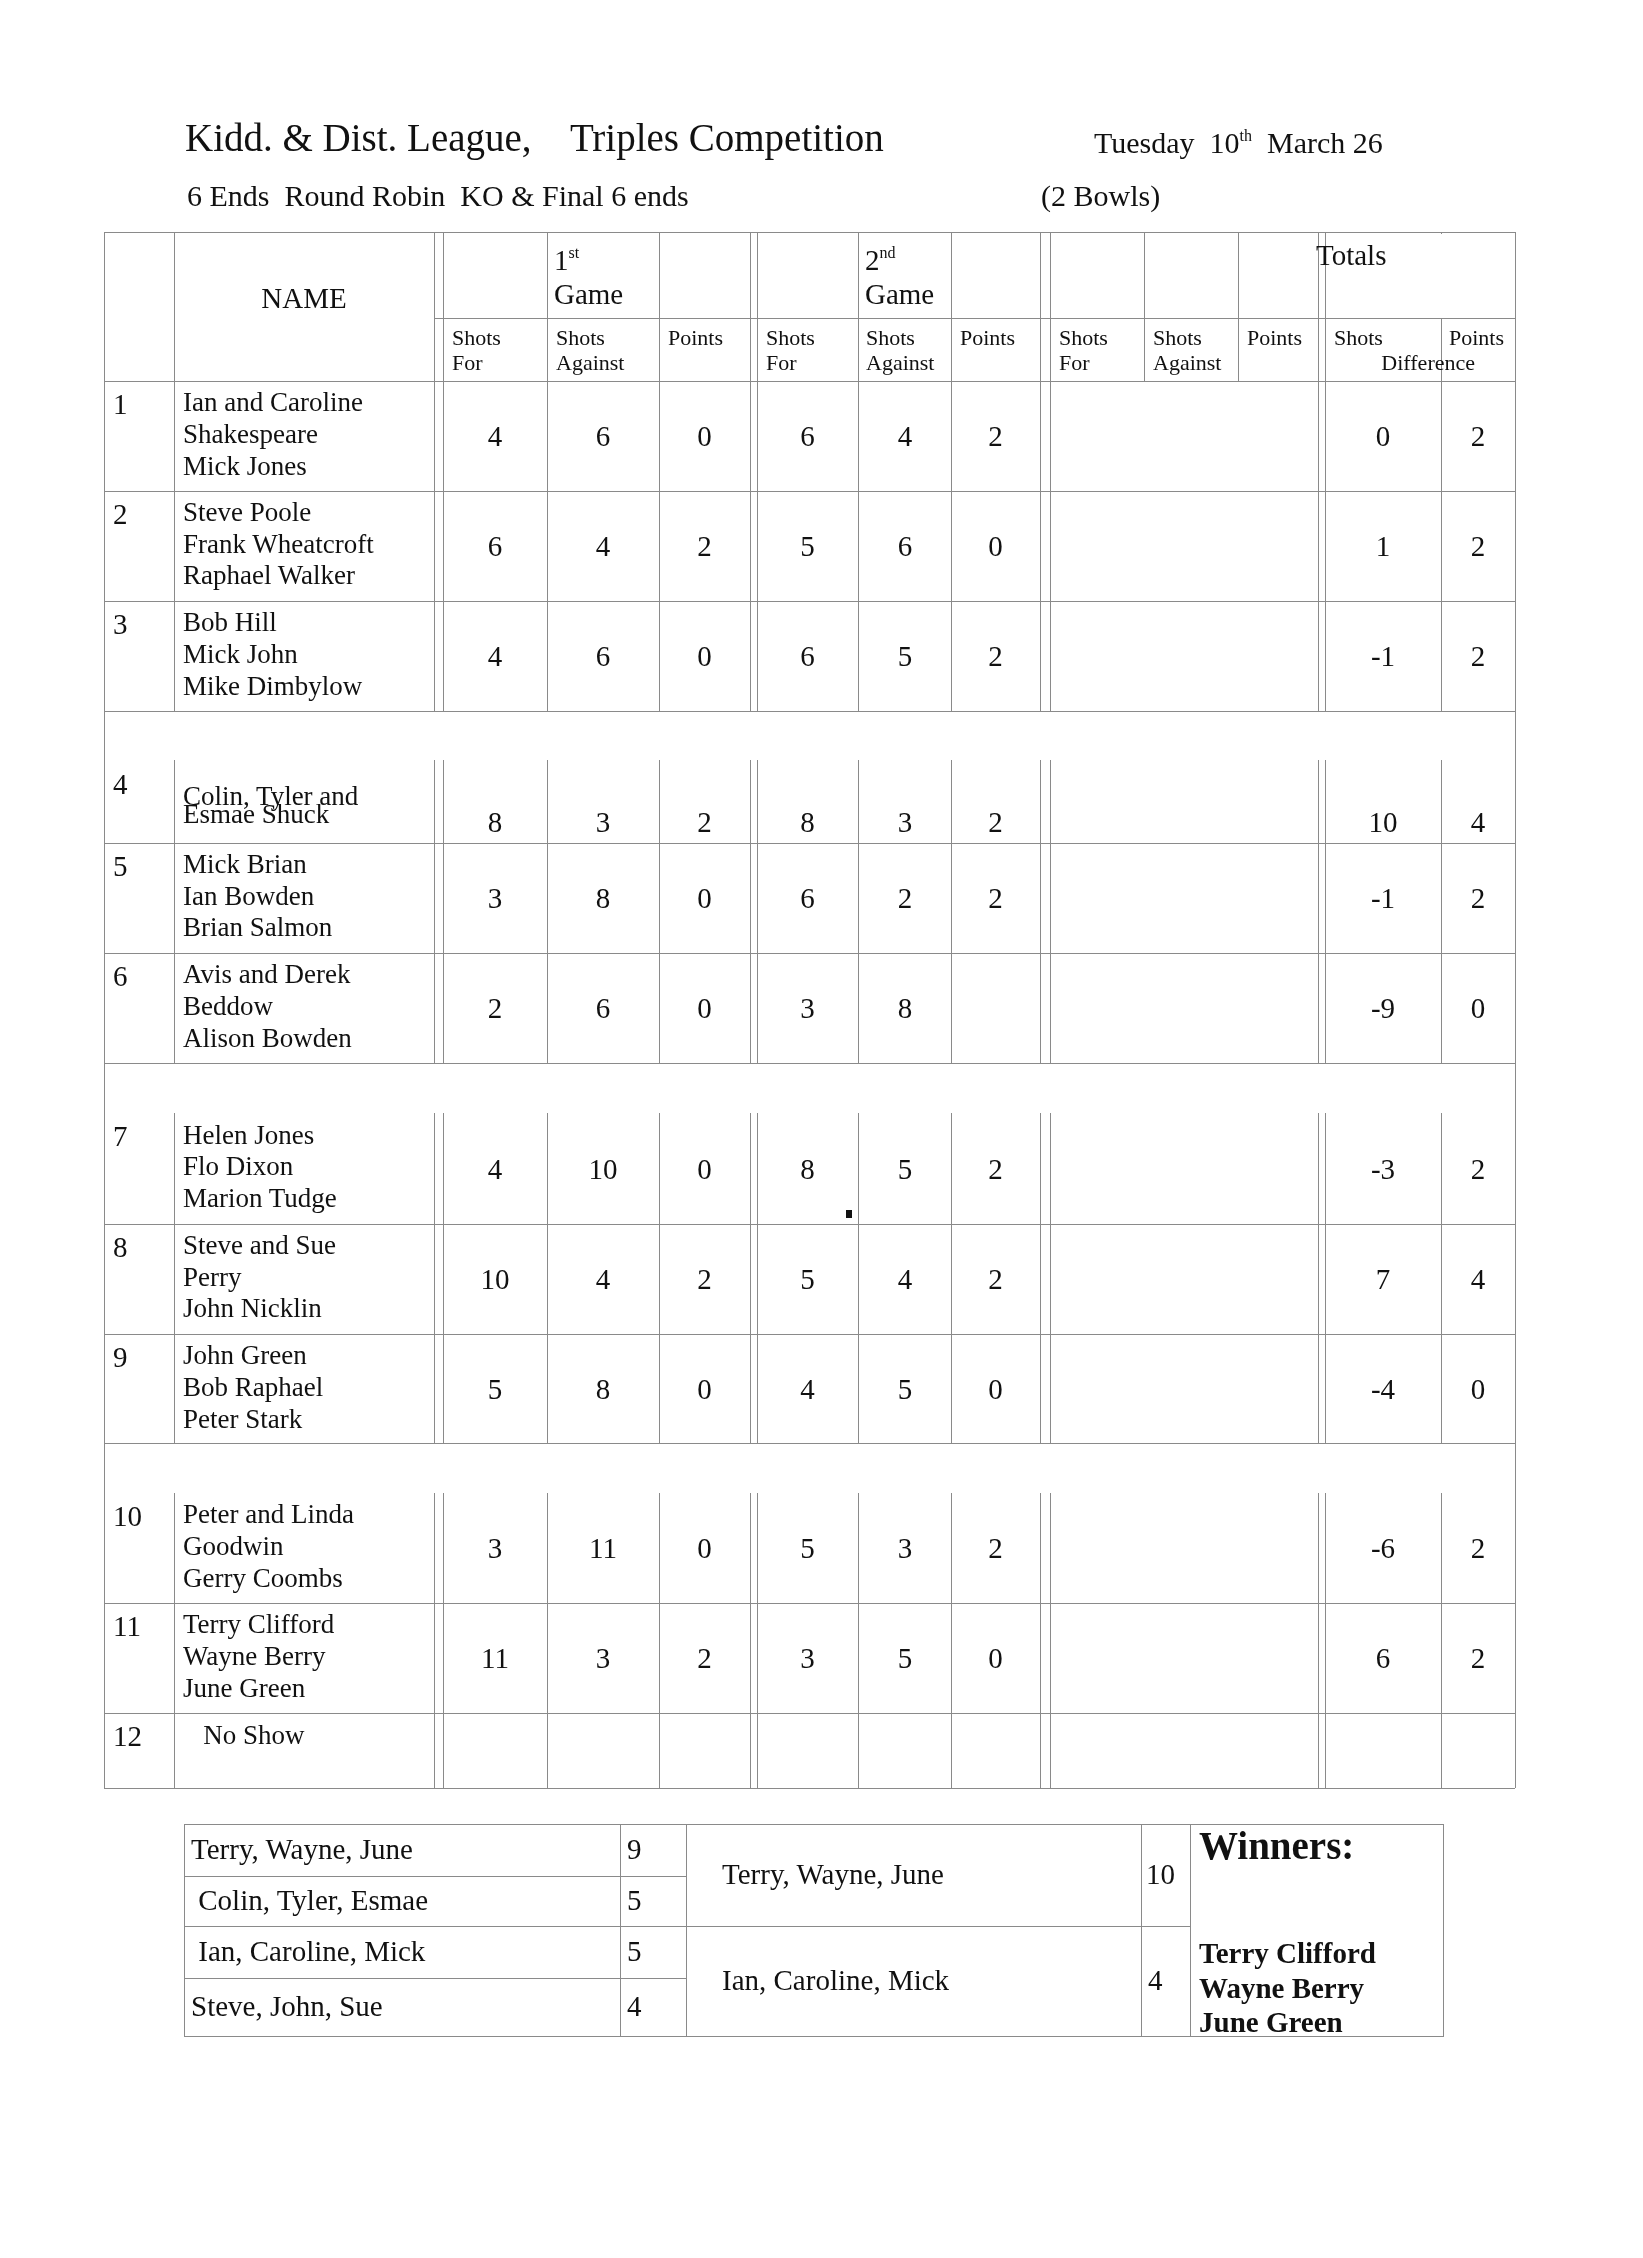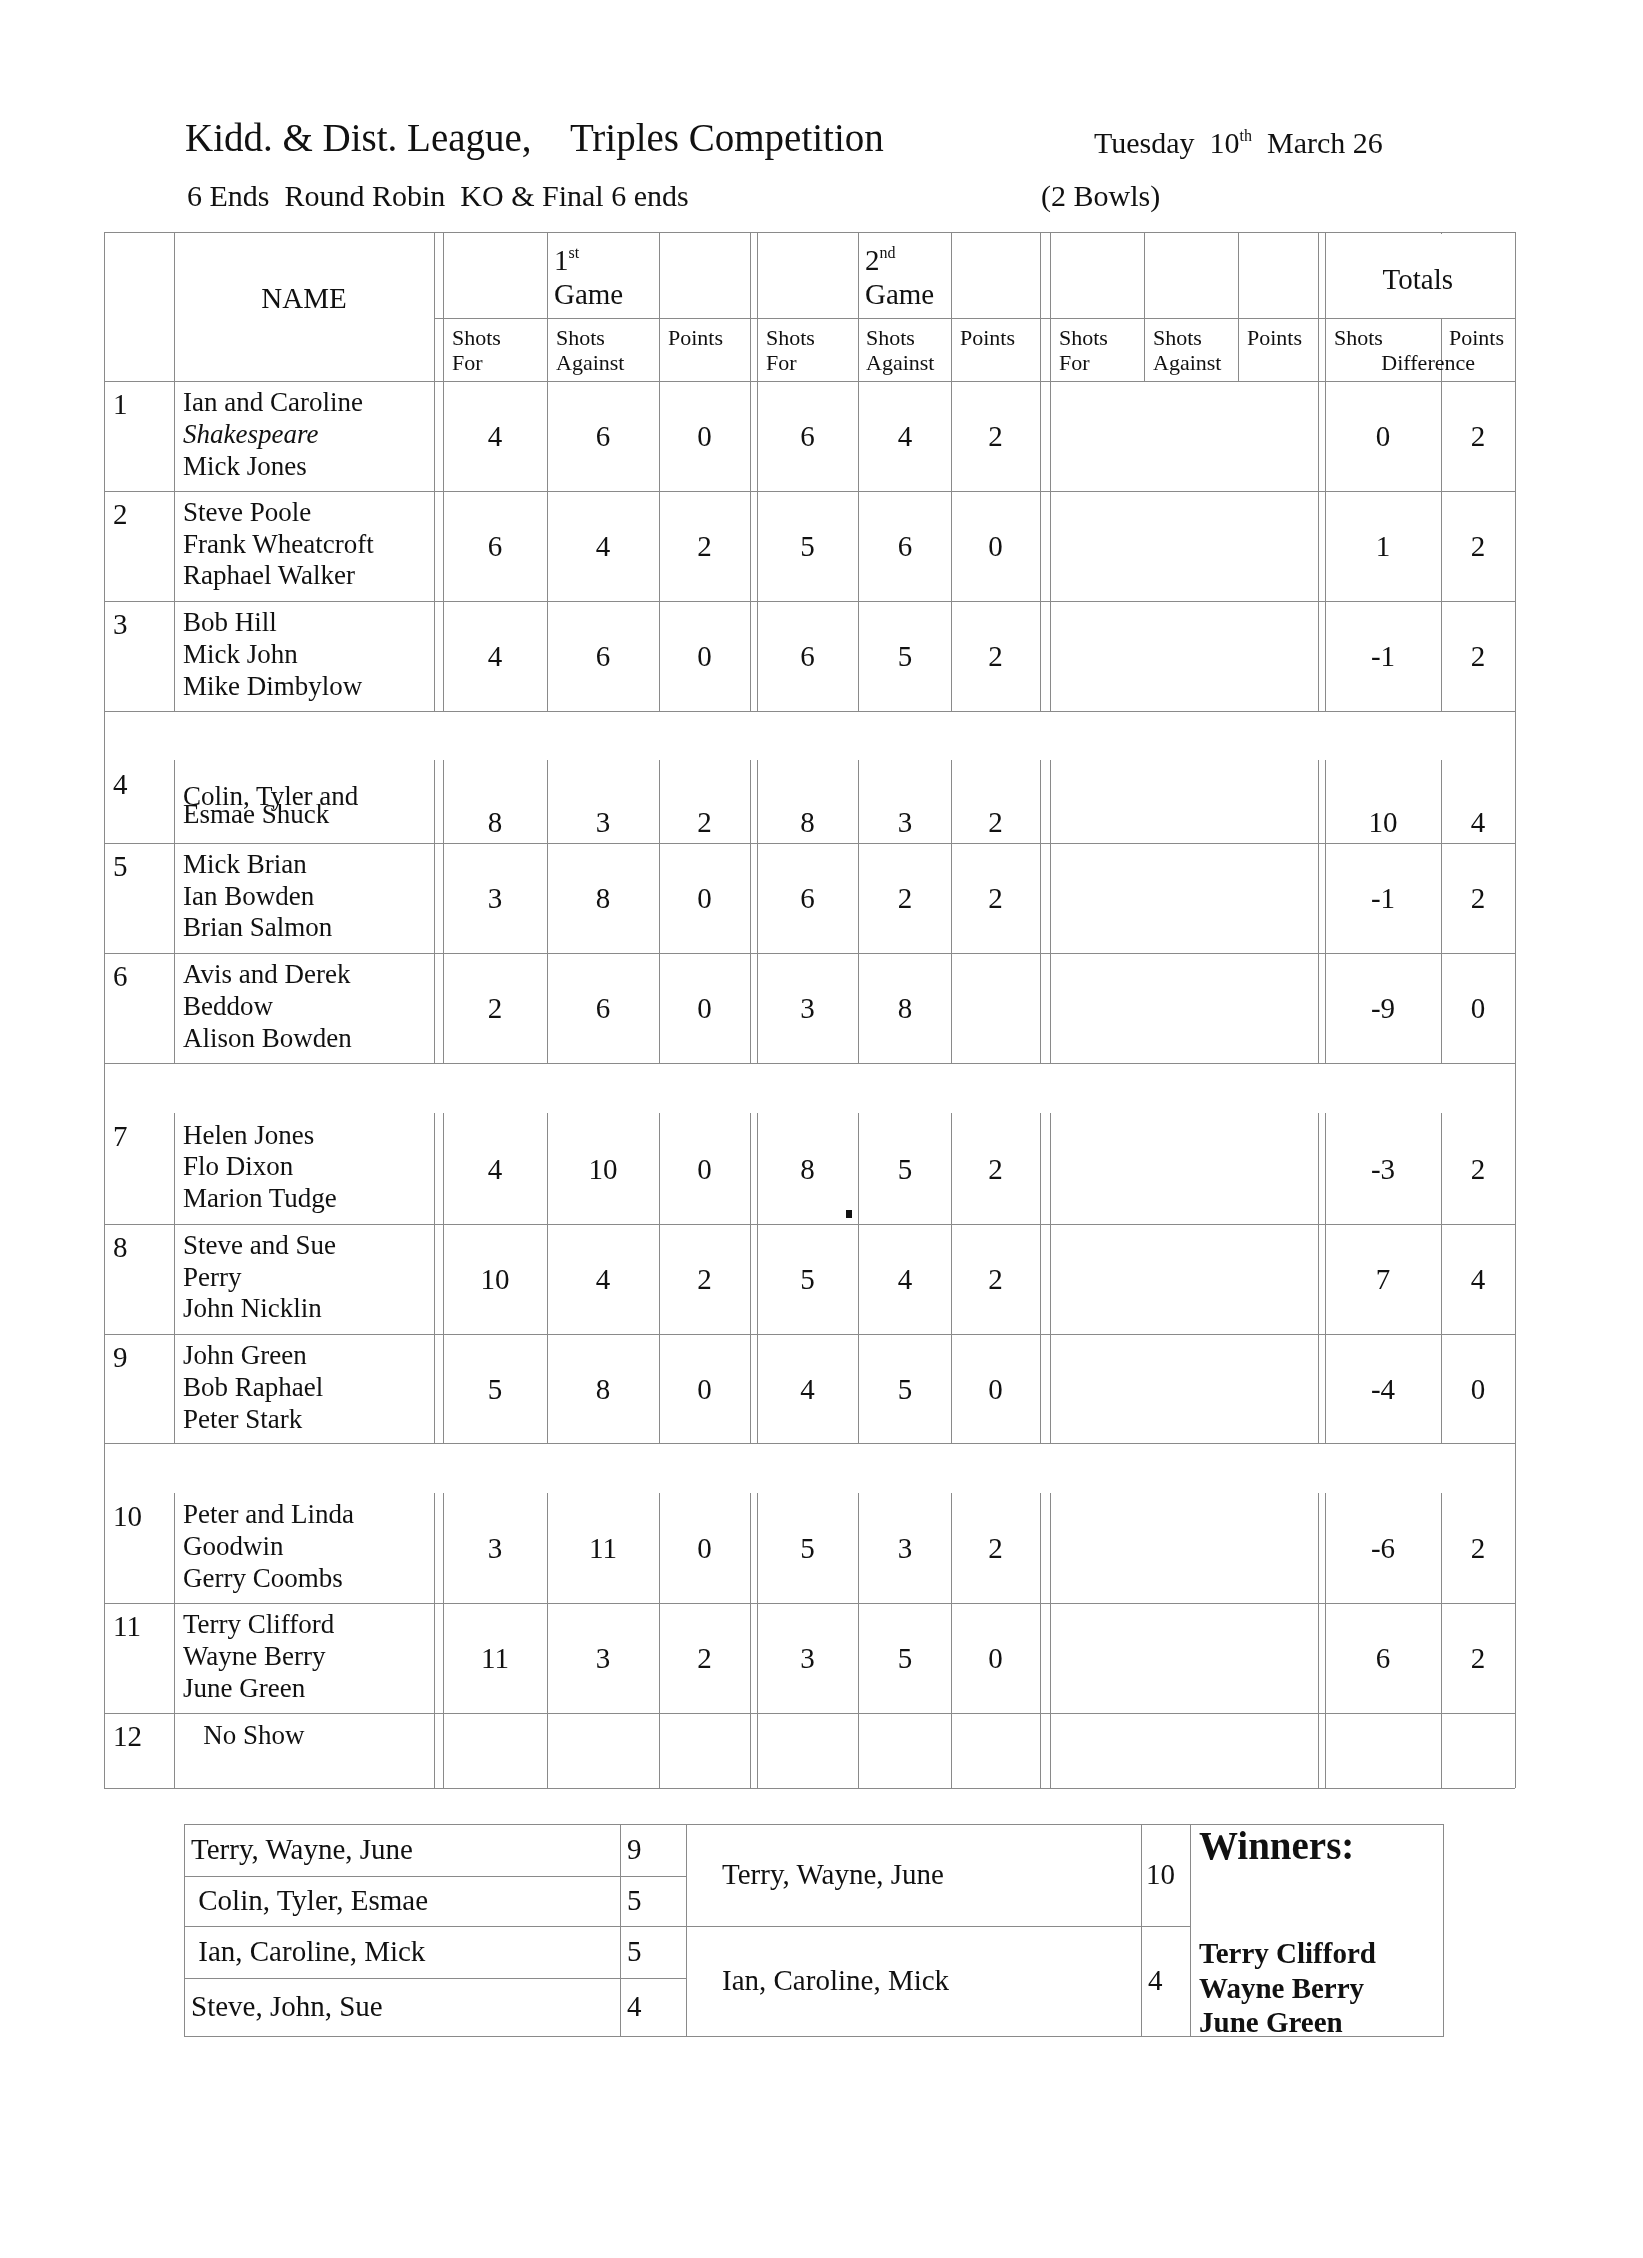--- a/index.html
+++ b/index.html
@@ -112,42 +112,42 @@
     <div class="vline" style="left: 1050px; top: 1493px; height: 296px;"></div>
     <div class="vline" style="left: 1318px; top: 1493px; height: 296px;"></div>
     <div class="vline" style="left: 1325px; top: 1493px; height: 296px;"></div>
     <div class="vline" style="left: 1441px; top: 1493px; height: 296px;"></div>
     <div class="vline" style="left: 1144px; top: 232px; height: 149px;"></div>
     <div class="vline" style="left: 1238px; top: 232px; height: 149px;"></div>
     <div style="position: absolute; left: 1439px; top: 234px; width: 4.4px; height: 84px; background: rgb(255, 255, 255);"></div>
     <div class="cell hdr" style="left: 174px; top: 281px; width: 260px; text-align: center;">NAME</div>
     <div class="cell hdr" style="left: 554px; top: 236px; width: 106px;"><span>1</span><sup>st</sup><br><span>Game</span></div>
     <div class="cell hdr" style="left: 865px; top: 236px; width: 106px;"><span>2</span><sup>nd</sup><br><span>Game</span></div>
-    <div class="cell hdr" style="left: 1263px; top: 238px; width: 190px; text-align: right; margin-top: 24px;">Totals</div>
+    <div class="cell hdr" style="left: 1316px; top: 238px; width: 190px; text-align: left;">Totals</div>
     <div class="cell hdr-small" style="left: 452px; top: 325px; width: 141px; text-align: left;">Shots</div>
     <div class="cell hdr-small" style="left: 452px; top: 350px; width: 141px; text-align: left;">For</div>
     <div class="cell hdr-small" style="left: 556px; top: 325px; width: 141px; text-align: left;">Shots</div>
     <div class="cell hdr-small" style="left: 556px; top: 350px; width: 141px; text-align: left;">Against</div>
     <div class="cell hdr-small" style="left: 668px; top: 325px; width: 97px; text-align: left;">Points</div>
     <div class="cell hdr-small" style="left: 766px; top: 325px; width: 141px; text-align: left;">Shots</div>
     <div class="cell hdr-small" style="left: 766px; top: 350px; width: 141px; text-align: left;">For</div>
     <div class="cell hdr-small" style="left: 866px; top: 325px; width: 141px; text-align: left;">Shots</div>
     <div class="cell hdr-small" style="left: 866px; top: 350px; width: 141px; text-align: left;">Against</div>
     <div class="cell hdr-small" style="left: 960px; top: 325px; width: 97px; text-align: left;">Points</div>
     <div class="cell hdr-small" style="left: 1059px; top: 325px; width: 141px; text-align: left;">Shots</div>
     <div class="cell hdr-small" style="left: 1059px; top: 350px; width: 141px; text-align: left;">For</div>
     <div class="cell hdr-small" style="left: 1153px; top: 325px; width: 141px; text-align: left;">Shots</div>
     <div class="cell hdr-small" style="left: 1153px; top: 350px; width: 141px; text-align: left;">Against</div>
     <div class="cell hdr-small" style="left: 1247px; top: 325px; width: 97px; text-align: left;">Points</div>
     <div class="cell hdr-small" style="left: 1334px; top: 325px; width: 141px; text-align: left;">Shots</div>
     <div class="cell hdr-small" style="left: 1334px; top: 350px; width: 141px; text-align: right;">Difference</div>
     <div class="cell hdr-small" style="left: 1449px; top: 325px; width: 97px; text-align: left;">Points</div>
     <div class="cell rowidx" style="left: 113px; top: 388px; width: 62px; text-align: left;">1</div>
     <div class="cell names" style="left: 183px; top: 386px; width: 247px; text-align: left; white-space: pre;">Ian and Caroline</div>
-    <div class="cell names" style="left: 183px; top: 418px; width: 247px; text-align: left; white-space: pre; font-style: italic;">Shakespeare</div>
+    <div class="cell names" style="left: 183px; top: 418px; width: 247px; text-align: left; white-space: pre;">Shakespeare</div>
     <div class="cell names" style="left: 183px; top: 450px; width: 247px; text-align: left; white-space: pre;">Mick Jones</div>
     <div class="cell num" style="left: 443px; top: 420px; width: 104px; text-align: center;">4</div>
     <div class="cell num" style="left: 547px; top: 420px; width: 112px; text-align: center;">6</div>
     <div class="cell num" style="left: 659px; top: 420px; width: 91px; text-align: center;">0</div>
     <div class="cell num" style="left: 757px; top: 420px; width: 101px; text-align: center;">6</div>
     <div class="cell num" style="left: 858px; top: 420px; width: 94px; text-align: center;">4</div>
     <div class="cell num" style="left: 951px; top: 420px; width: 89px; text-align: center;">2</div>
     <div class="cell num" style="left: 1050px; top: 420px; width: 94px; text-align: center;"></div>
     <div class="cell num" style="left: 1144px; top: 420px; width: 94px; text-align: center;"></div>
     <div class="cell num" style="left: 1238px; top: 420px; width: 80px; text-align: center;"></div>

